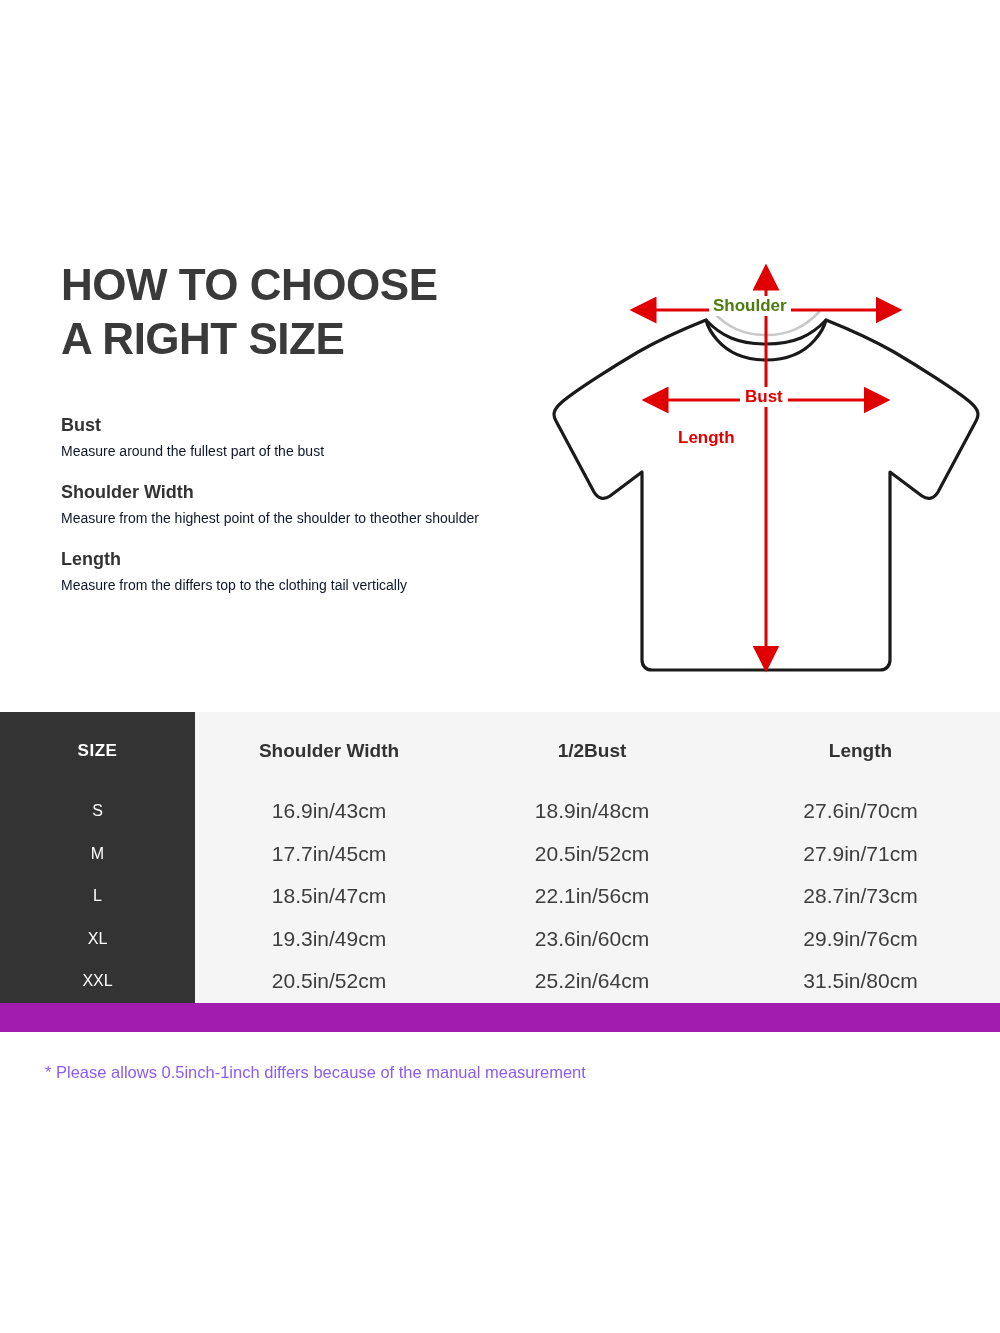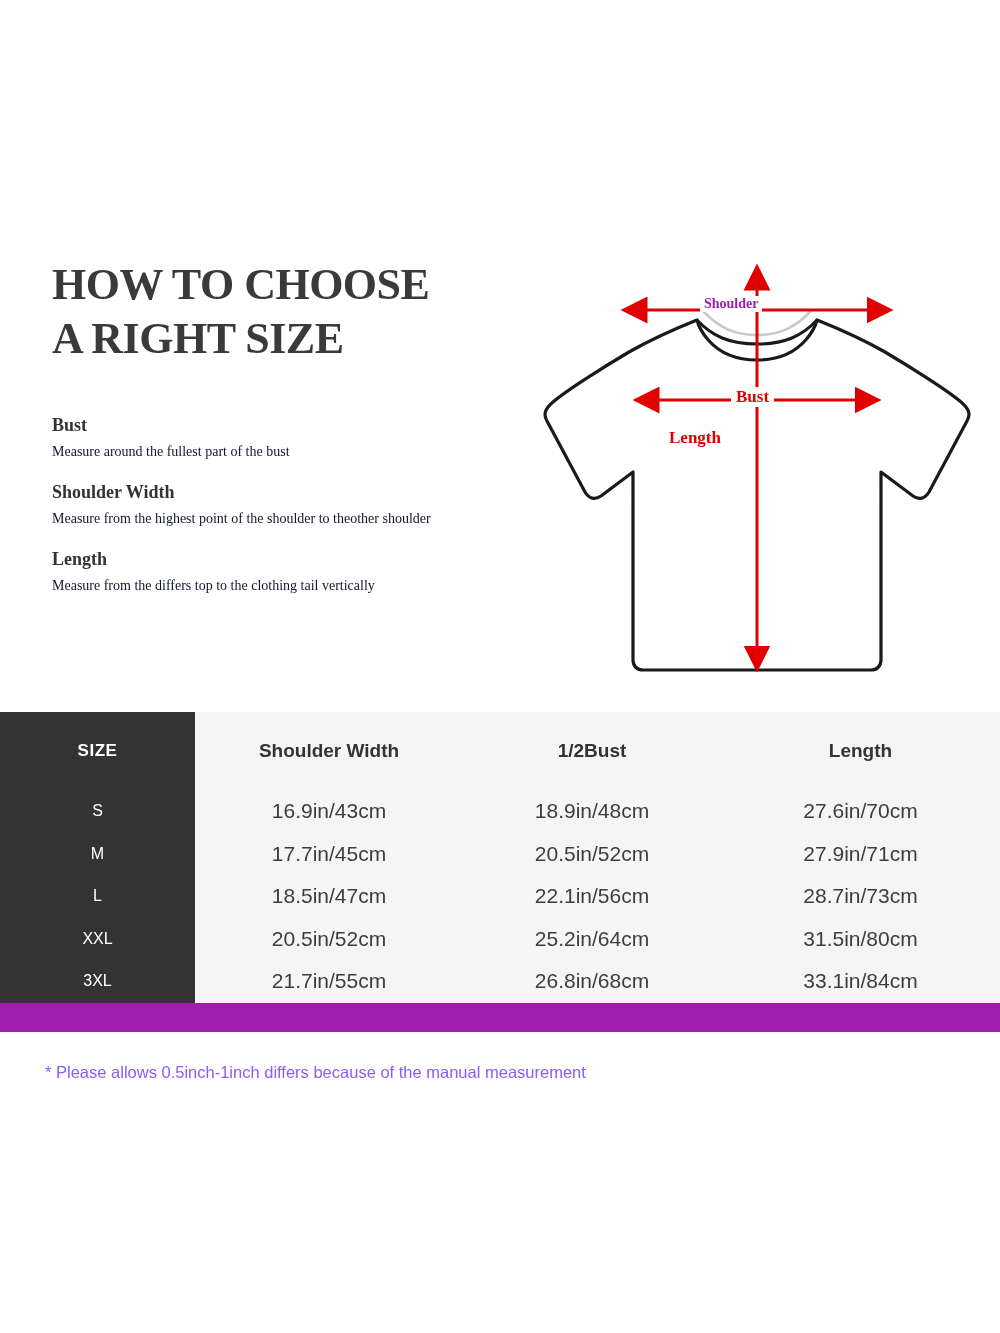--- a/index.html
+++ b/index.html
@@ -18,25 +18,24 @@
 
   .page {
     position: relative;
     width: 1000px;
     height: 1333px;
   }
 
   
   .top-section {
     position: absolute;
-    left: 7px;
+    left: 16px;
     top: 0;
     width: 902px;
     height: 712px;
-    font-family: Liberation Serif, serif;
   }
 
   .headline {
     position: absolute;
     left: 45px;
     top: 258px;
     width: 470px;
     font-size: 44px;
     line-height: 54px;
     font-weight: bold;
@@ -200,21 +199,21 @@
 
         <g>
           <line x1="130" y1="160" x2="370" y2="160" stroke="#e00000" stroke-width="3" marker-start="url(#arrTail)" marker-end="url(#arrHead)"></line>
         </g>
 
         <g>
           <line x1="250" y1="28" x2="250" y2="428" stroke="#e00000" stroke-width="3" marker-start="url(#arrTail)" marker-end="url(#arrHead)"></line>
         </g>
       </svg>
 
-      <div style="position:absolute; left:193px; top:56px; font-size:14px; font-weight:bold; color:#a21caf; background:#ffffff; padding:0 4px;">Shoulder</div>
+      <div style="position:absolute; left:193px; top:56px; font-size:17px; font-weight:bold; color:#4d7c0f; background:#ffffff; padding:0 4px;">Shoulder</div>
       <div style="position:absolute; left:224px; top:147px; font-size:17px; font-weight:bold; color:#e00000; background:#ffffff; padding:0 5px;">Bust</div>
       <div style="position:absolute; left:158px; top:188px; font-size:17px; font-weight:bold; color:#e00000; background:#ffffff; padding:0 4px;">Length</div>
     </div>
   </div>
 
   <div class="table-area">
     <table class="size-table">
       <colgroup>
         <col class="c1">
           <col class="c2">
@@ -242,30 +241,30 @@
           <td>20.5in/52cm</td>
           <td>27.9in/71cm</td>
         </tr>
         <tr>
           <td class="sizecol">L</td>
           <td>18.5in/47cm</td>
           <td>22.1in/56cm</td>
           <td>28.7in/73cm</td>
         </tr>
         <tr>
+          <td class="sizecol">XL</td>
+          <td>19.3in/49cm</td>
+          <td>23.6in/60cm</td>
+          <td>29.9in/76cm</td>
+        </tr>
+        <tr>
           <td class="sizecol">XXL</td>
           <td>20.5in/52cm</td>
           <td>25.2in/64cm</td>
           <td>31.5in/80cm</td>
         </tr>
-        <tr>
-          <td class="sizecol">3XL</td>
-          <td>21.7in/55cm</td>
-          <td>26.8in/68cm</td>
-          <td>33.1in/84cm</td>
-        </tr>
       </tbody>
     </table>
   </div>
 
   <div class="footnote">* Please allows 0.5inch-1inch differs because of the  manual measurement</div>
 
 </div>
 
 </body></html>

